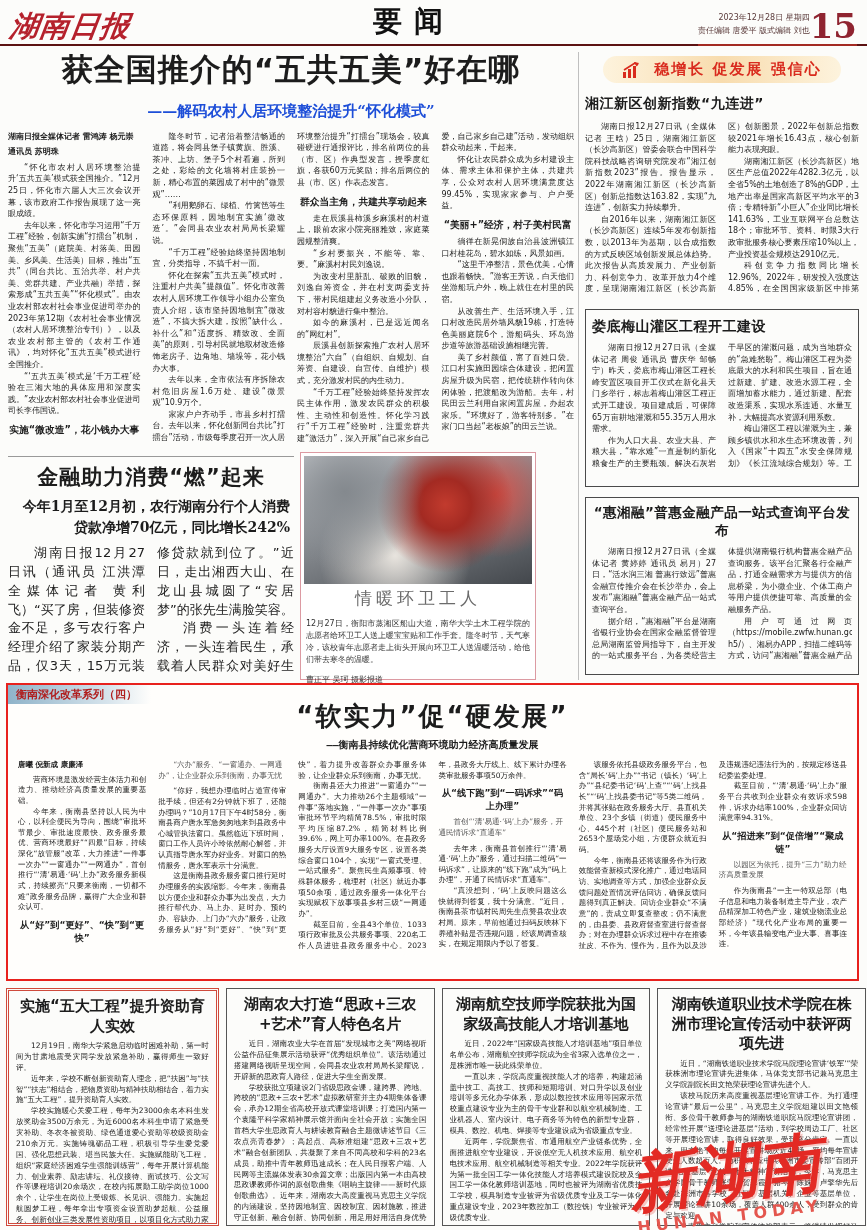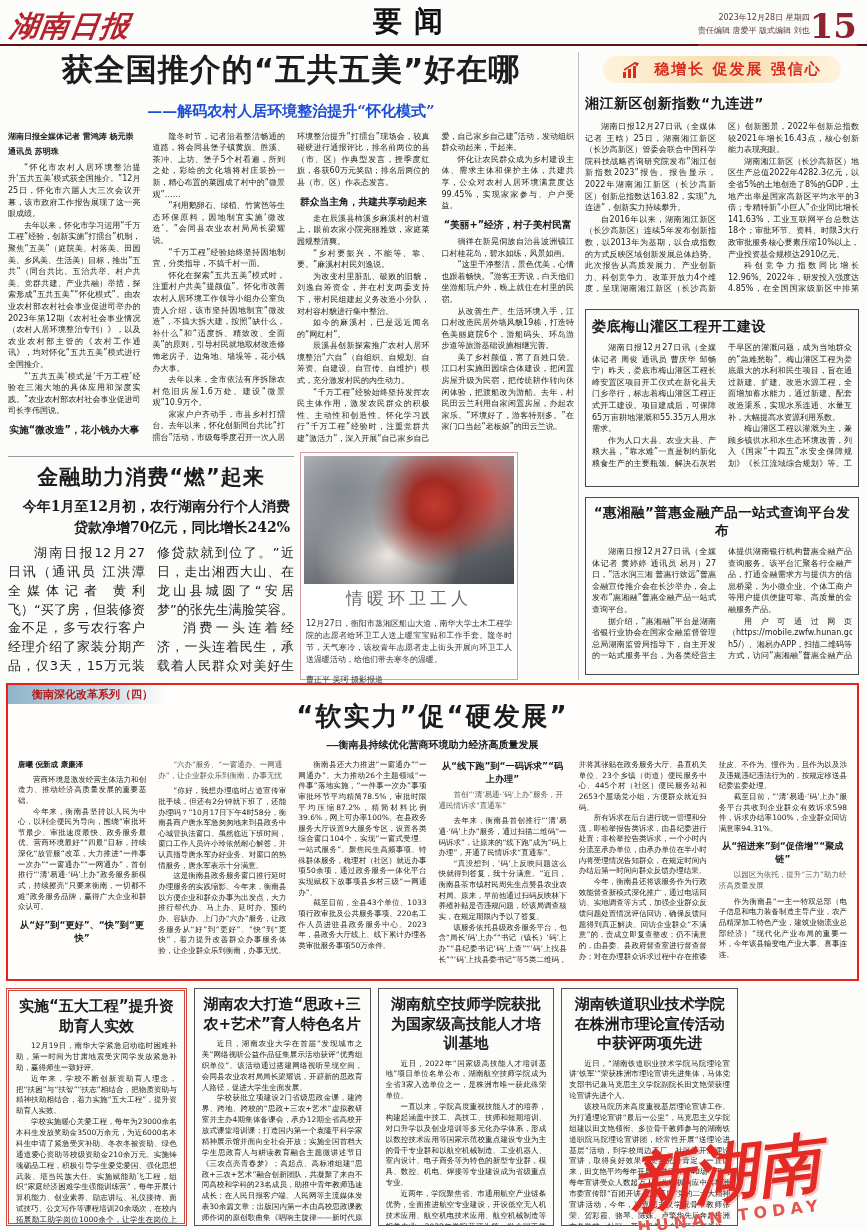--- a/index.html
+++ b/index.html
@@ -32,21 +32,21 @@
   .lead-body{margin-top:10px;height:316px;overflow:hidden;columns:4;font-size:8px;line-height:1.45;}
 
   
   .finance{position:absolute;left:8px;top:456px;width:286px;height:224px;border-top:1px solid #999;padding-top:6px;box-sizing:border-box;}
   .finance-headline{font-size:21px;font-weight:bold;text-align:center;letter-spacing:1px;}
   .finance-subhead{font-family:"DejaVu Serif","Liberation Serif",serif;font-weight:bold;font-size:14px;
                    text-align:right;margin:5px 4px 6px;line-height:1.5;}
   .finance-body{height:134px;overflow:hidden;columns:2;font-size:13px;line-height:1.45;}
 
   
-  .photo-box{position:absolute;left:300px;top:452px;width:218px;height:228px;border:1px solid #dc9aa2;
+  .photo-box{position:absolute;left:300px;top:452px;width:236px;height:228px;border:1px solid #dc9aa2;
              padding:3px;box-sizing:border-box;background:#fff;}
   .photo-img{width:100%;height:128px;
      background:
        radial-gradient(circle at 18% 28%,#84898e 0%,rgba(0,0,0,0) 38%),
        radial-gradient(circle at 62% 38%,#c23b2e 0%,#a32a22 16%,rgba(0,0,0,0) 42%),
        radial-gradient(circle at 84% 30%,#d5524a 0%,rgba(0,0,0,0) 30%),
        radial-gradient(circle at 40% 78%,#e8e4de 0%,rgba(0,0,0,0) 45%),
        linear-gradient(160deg,#c3c6ca 0%,#85898e 45%,#43474c 100%);}
   .photo-title{font-family:"DejaVu Serif","Liberation Serif",serif;font-size:17px;color:#6b6b6b;
                text-align:center;letter-spacing:4px;margin:3px 0 2px;}
@@ -64,29 +64,29 @@
   .xinqu-body{margin-top:8px;height:178px;overflow:hidden;columns:2;font-size:8px;line-height:1.45;}
   .rbox{border:1px solid #4a4a4a;padding:6px;box-sizing:border-box;margin-top:10px;}
   .rbox .r-headline{margin-top:2px;}
   .meishan-body{margin-top:6px;height:138px;overflow:hidden;columns:2;font-size:8px;line-height:1.45;}
   .hxr-headline{font-size:13.5px;font-weight:bold;text-align:center;letter-spacing:.5px;}
   .hxr-body{margin-top:6px;height:122px;overflow:hidden;columns:2;font-size:8px;line-height:1.45;}
 
   
   .hengnan{position:absolute;left:6px;top:683px;width:853px;height:298px;border:2px solid #e8211d;
            box-sizing:border-box;background:#fffefc;}
-  .series-tag{position:absolute;left:0;top:0;padding:2px 14px 2px 24px;font-size:11px;font-weight:bold;color:#b01e1e;
+  .series-tag{position:absolute;left:0;top:0;padding:2px 14px 2px 8px;font-size:11px;font-weight:bold;color:#b01e1e;
               background:linear-gradient(90deg,#8fb3c9 0%,#d7e4ec 70%,rgba(215,228,236,0) 100%);}
   .hn-headline{font-size:26px;font-weight:bold;text-align:center;margin-top:14px;letter-spacing:2px;}
   .hn-subtitle{font-family:Liberation Mono, monospace;font-weight:bold;font-size:10px;
                text-align:center;margin-top:4px;}
   .hn-body{margin:8px 10px 0;height:208px;overflow:hidden;columns:6;font-size:7.5px;line-height:1.42;}
 
   
-  .bottom-row{position:absolute;left:6px;top:988px;width:732px;height:238px;display:flex;gap:7px;border-radius:29px;}
+  .bottom-row{position:absolute;left:6px;top:988px;width:860px;height:238px;display:flex;gap:7px;border-radius:29px;}
   .b-box{flex:1;border:1px solid #555;padding:6px 7px;box-sizing:border-box;overflow:hidden;background:#fcfcfa;}
   .b-box.first{border:3px double #cf4a3c;}
   .b-title{font-size:15px;font-weight:bold;text-align:center;line-height:1.3;margin-bottom:5px;}
   .b-body{font-size:7.5px;line-height:1.45;overflow:hidden;height:182px;}
   .b-body .b-p{margin:0;text-indent:2em;text-align:justify;}
 
   
   .overlay-logo{position:absolute;right:16px;bottom:4px;width:250px;text-align:center;
                 transform:rotate(-7deg);pointer-events:none;}
   .overlay-cn{font-family:"DejaVu Serif","Liberation Serif",serif;font-weight:bold;font-style:italic;
@@ -214,21 +214,20 @@
         <p class="b-i">“六办”服务、“一窗通办、一网通办”，让企业群众乐到衡南，办事无忧</p>
         <p class="b-p">“你好，我想办理临时占道宣传审批手续，但还有2分钟就下班了，还能办理吗？”10月17日下午4时58分，衡南县商户唐永军急匆匆地来到县政务中心城管执法窗口。虽然临近下班时间，窗口工作人员许小玲依然耐心解答，并认真指导唐永军办好业务。对窗口的热情服务，唐永军表示十分满意。</p>
         <p class="b-p">这是衡南县政务服务窗口推行延时办理服务的实践缩影。今年来，衡南县以方便企业和群众办事为出发点，大力推行帮代办、马上办、延时办、预约办、容缺办、上门办“六办”服务，让政务服务从“好”到“更好”、“快”到“更快”，着力提升改善群众办事服务体验，让企业群众乐到衡南，办事无忧。</p>
         <p class="b-p">衡南县还大力推进“一窗通办”“一网通办”。大力推动26个主题领域“一件事”落地实施，“一件事一次办”事项审批环节平均精简78.5%，审批时限平均压缩87.2%，精简材料比例39.6%，网上可办率100%。在县政务服务大厅设置9大服务专区，设置各类综合窗口104个，实现“一窗式受理、一站式服务”。聚焦民生高频事项、特殊群体服务，梳理村（社区）就近办事项50余项，通过政务服务一体化平台实现赋权下放事项县乡村三级“一网通办”。</p>
         <p class="b-p">截至目前，全县43个单位、1033项行政审批及公共服务事项、220名工作人员进驻县政务服务中心。2023年，县政务大厅线上、线下累计办理各类审批服务事项50万余件。</p>
         <h4 class="b-h">从“线下跑”到“一码诉求”“码上办理”</h4>
         <p class="b-i">首创“‘清’易通·‘码’上办”服务，开通民情诉求“直通车”</p>
         <p class="b-p">去年来，衡南县首创推行“‘清’易通·‘码’上办”服务，通过扫描二维码“一码诉求”，让原来的“线下跑”成为“码上办理”，开通了民情诉求“直通车”。</p>
         <p class="b-p">“真没想到，‘码’上反映问题这么快就得到答复，我十分满意。”近日，衡南县茶市镇村民周先生点赞县农业农村局。原来，早前他通过扫码反映林下养殖补贴是否违规问题，经该局调查核实，在规定期限内予以了答复。</p>
         <p class="b-p">该服务依托县级政务服务平台，包含“局长‘码’上办”“书记（镇长）‘码’上办”“县纪委书记‘码’上查”“‘码’上找县长”“‘码’上找县委书记”等5类二维码，并将其张贴在政务服务大厅、县直机关单位、23个乡镇（街道）便民服务中心、445个村（社区）便民服务站和2653个屋场党小组，方便群众就近扫码。</p>
-        <p class="b-p">所有诉求在后台进行统一管理和分流，即检举报告类诉求，由县纪委进行处置；非检举控告类诉求，一个小时内分流至承办单位，由承办单位在半小时内将受理情况告知群众，在规定时间内办结后第一时间向群众反馈办理结果。</p>
         <p class="b-p">今年，衡南县还将该服务作为行政效能督查新模式深化推广，通过电话回访、实地调查等方式，加强企业群众反馈问题处置情况评估回访，确保反馈问题得到真正解决。回访企业群众“不满意”的，责成立即复查整改；仍不满意的，由县委、县政府督查室进行督查督办；对在办理群众诉求过程中存在推诿扯皮、不作为、慢作为，且作为以及涉及违规违纪违法行为的，按规定移送县纪委监委处理。</p>
         <p class="b-p">截至目前，“‘清’易通·‘码’上办”服务平台共收到企业群众有效诉求598件，诉求办结率100%，企业群众回访满意率94.31%。</p>
         <h4 class="b-h">从“招进来”到“促倍增”“聚成链”</h4>
         <p class="b-i">以园区为依托，提升“三力”助力经济高质量发展</p>
         <p class="b-p">作为衡南县“一主一特双总部（电子信息和电力装备制造主导产业，农产品精深加工特色产业，建筑业物流业总部经济）”现代化产业布局的重要一环，今年该县输变电产业大事、喜事连连。</p>
       </div>
   </div>
 
   <div class="bottom-row">
     <div class="b-box first">

